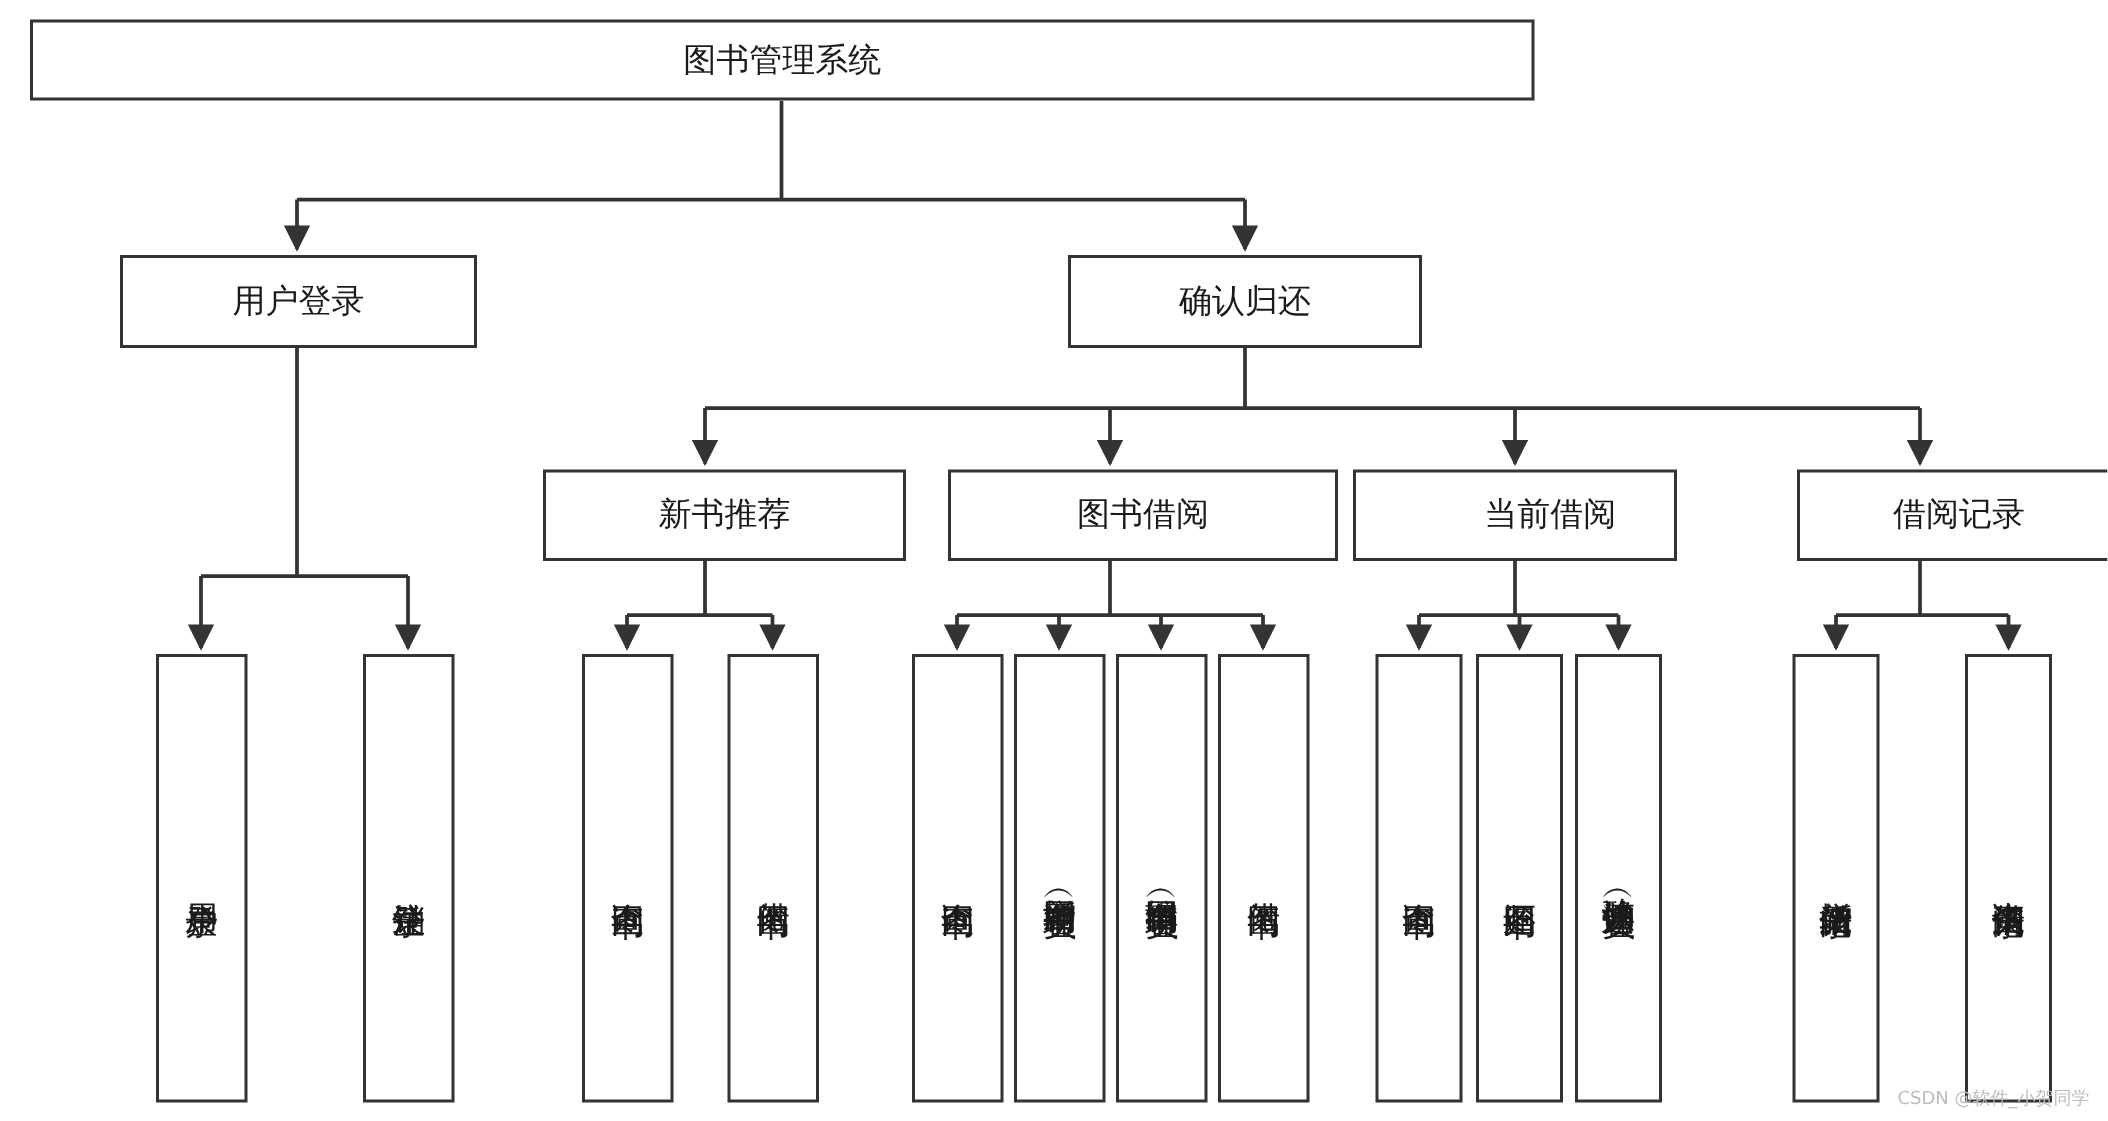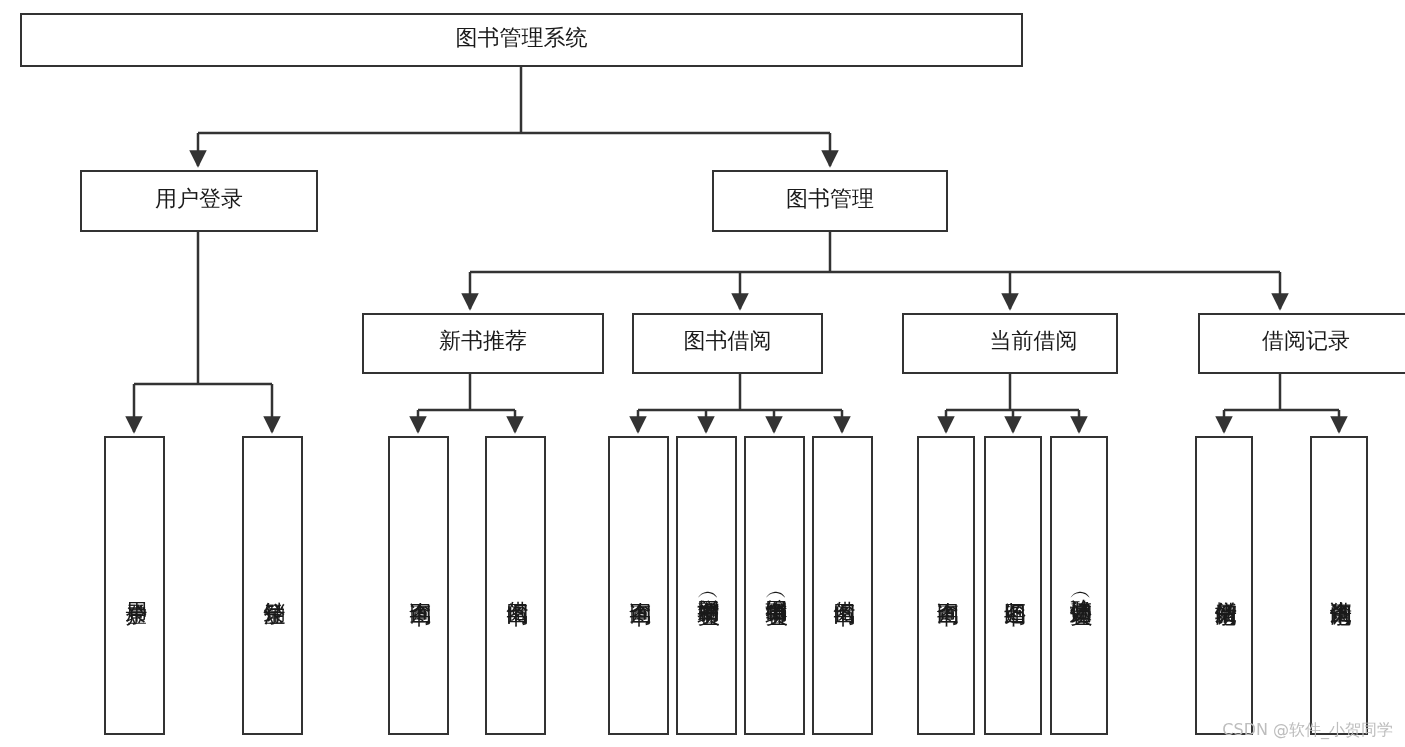--- a/index.html
+++ b/index.html
@@ -30,21 +30,21 @@
     box-sizing: border-box;
     background: #ffffff;
     border: 2px solid #333333;
     display: flex;
     align-items: center;
     justify-content: center;
     overflow: hidden;
   }
   .node-label {
     color: #1a1a1a;
-    font-family: Liberation Mono, monospace;
+    font-family: Liberation Sans, sans-serif;
     line-height: 1.12;
     text-align: center;
     white-space: pre;
   }
   .horiz .node-label {
     font-size: 22px;
   }
   .vert {
     align-items: center;
     justify-content: center;
@@ -53,21 +53,21 @@
     font-size: 22px;
     writing-mode: vertical-rl;
     text-orientation: upright;
     letter-spacing: 1px;
     line-height: 1;
   }
   #watermark {
     position: absolute;
     right: 12px;
     bottom: 6px;
-    font-size: 16px;
+    font-size: 12px;
     color: #bdbdbd;
     font-family: "DejaVu Sans", "Liberation Sans", sans-serif;
     white-space: pre;
     user-select: none;
   }
 </style>
 </head>
 <body>
 
 <div id="diagram-root">
@@ -125,28 +125,28 @@
 
   <div class="node-box horiz" style="left:20px; top:13px; width:1003px; height:54px;">
     <span class="node-label">图书管理系统</span>
   </div>
 
   <div class="node-box horiz" style="left:80px; top:170px; width:238px; height:62px;">
     <span class="node-label">用户登录</span>
   </div>
 
   <div class="node-box horiz" style="left:712px; top:170px; width:236px; height:62px;">
-    <span class="node-label">图书管理</span>
+    <span class="node-label">确认归还</span>
   </div>
 
   <div class="node-box horiz" style="left:362px; top:313px; width:242px; height:61px;">
     <span class="node-label">新书推荐</span>
   </div>
 
-  <div class="node-box horiz" style="left:632px; top:313px; width:191px; height:61px;">
+  <div class="node-box horiz" style="left:632px; top:313px; width:260px; height:61px;">
     <span class="node-label">图书借阅</span>
   </div>
 
   <div class="node-box horiz" style="left:902px; top:313px; width:216px; height:61px;padding-left:47px;">
     <span class="node-label">当前借阅</span>
   </div>
 
   <div class="node-box horiz" style="left:1198px; top:313px; width:216px; height:61px;">
     <span class="node-label">借阅记录</span>
   </div>

